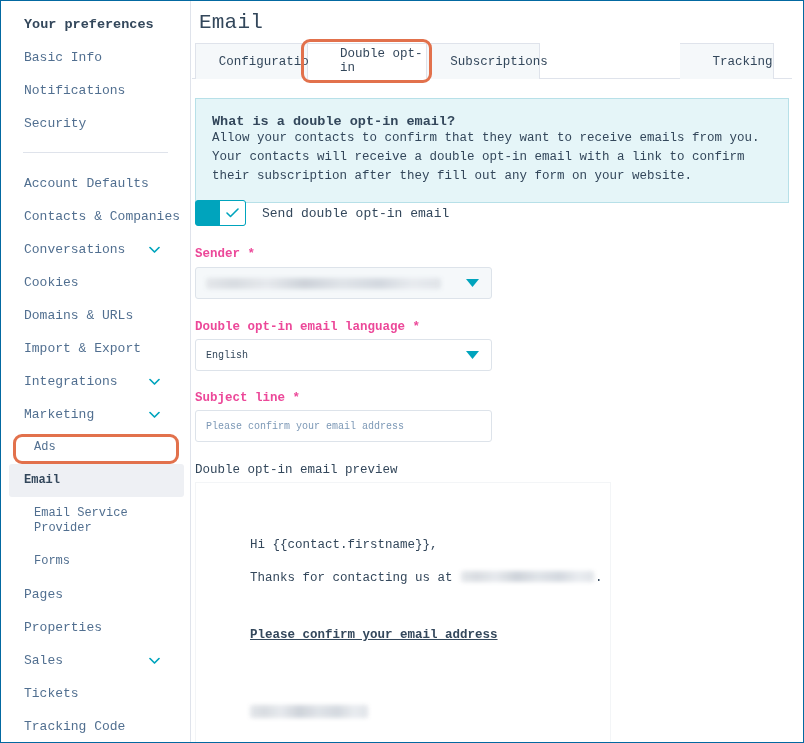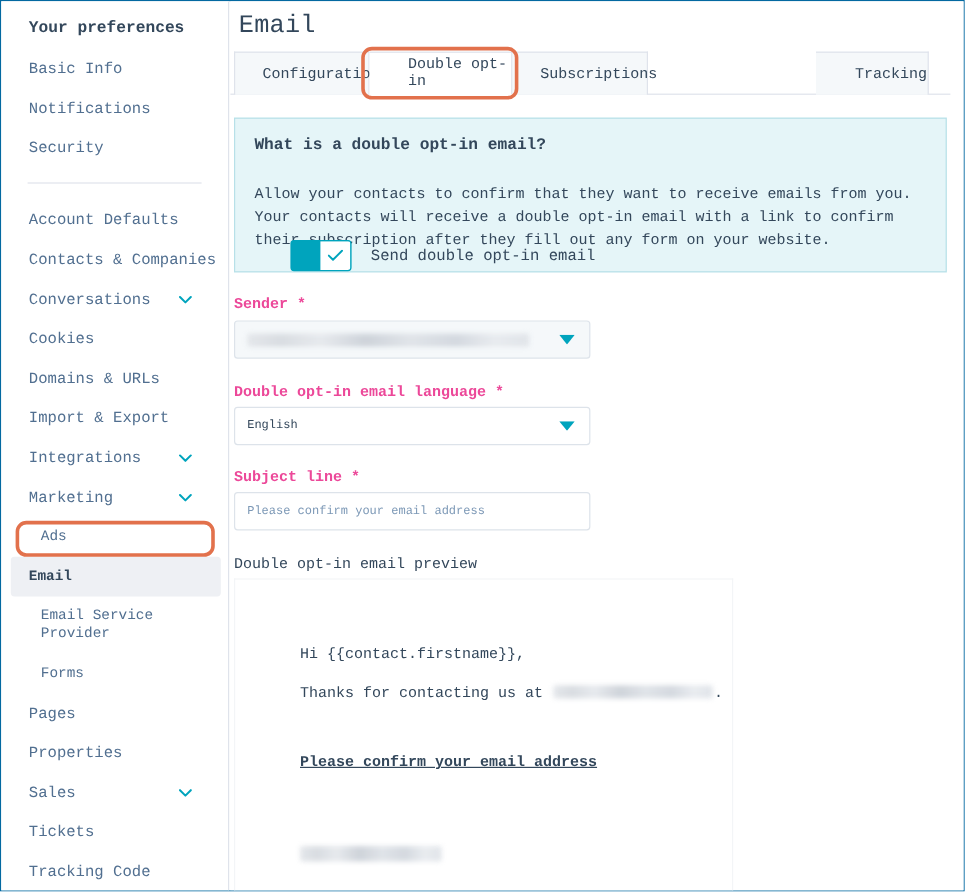--- a/index.html
+++ b/index.html
@@ -160,35 +160,34 @@
     left: 3px; top: 97px;
     width: 594px;
     padding: 15px 16px 16px 16px;
     background: #e5f5f8;
     border: 1px solid #b7e0e8;
   }
   #info-title {
     font-size: 13.5px;
     font-weight: bold;
     color: #33475b;
-    margin-bottom: 24px;
+    margin-bottom: 0;
   }
   #info-body {
     font-size: 12.5px;
     color: #33475b;
     line-height: 19px;
   }
 
   
   #toggle-row {
     position: absolute;
     left: 3px; top: 199px;
     display: flex;
     align-items: center;
-    margin-left: 47px;
   }
   .switch {
     width: 51px;
     height: 26px;
     border: 1px solid #00a4bd;
     border-radius: 3px;
     background: #00a4bd;
     display: flex;
     overflow: hidden;
     cursor: pointer;

